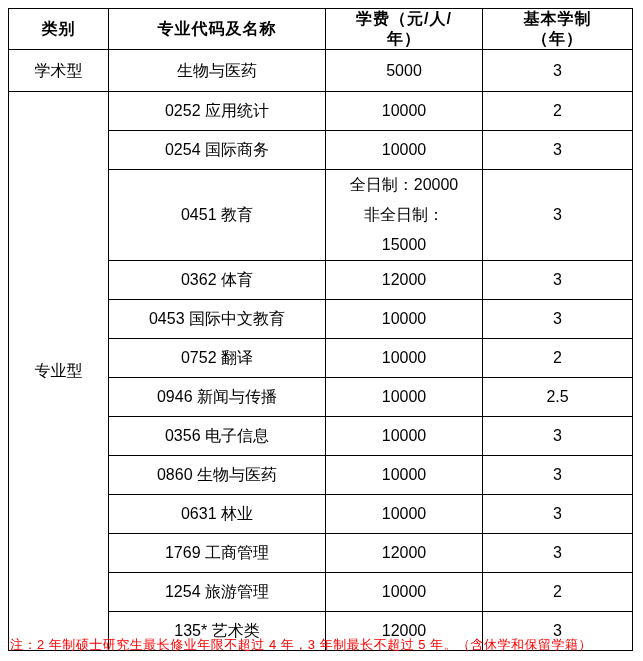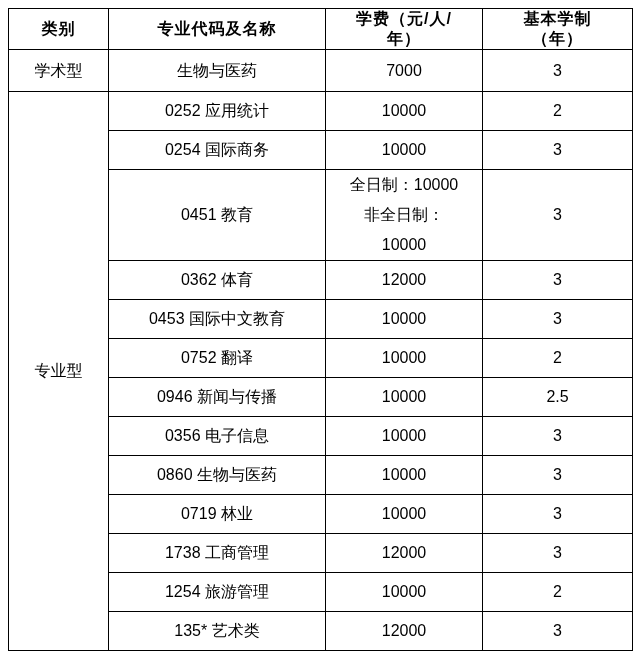--- a/index.html
+++ b/index.html
@@ -72,42 +72,42 @@
       <tr class="r-header">
         <th>类别</th>
         <th>专业代码及名称</th>
         <th>学费（元/人/年）</th>
         <th>基本学制（年）</th>
       </tr>
 
       <tr class="r-academic">
         <td>学术型</td>
         <td>生物与医药</td>
-        <td>7000</td>
+        <td>5000</td>
         <td>3</td>
       </tr>
 
       <tr class="r-normal">
         <td rowspan="13">专业型</td>
         <td>0252 应用统计</td>
         <td>10000</td>
         <td>2</td>
       </tr>
 
       <tr class="r-normal">
         <td>0254 国际商务</td>
         <td>10000</td>
         <td>3</td>
       </tr>
 
       <tr class="r-tall">
         <td>0451 教育</td>
         <td>
-          <span class="fee-line">全日制：10000</span>
-          <span class="fee-line">非全日制：10000</span>
+          <span class="fee-line">全日制：20000</span>
+          <span class="fee-line">非全日制：15000</span>
         </td>
         <td>3</td>
       </tr>
 
       <tr class="r-normal">
         <td>0362 体育</td>
         <td>12000</td>
         <td>3</td>
       </tr>
 
@@ -135,38 +135,39 @@
         <td>3</td>
       </tr>
 
       <tr class="r-normal">
         <td>0860 生物与医药</td>
         <td>10000</td>
         <td>3</td>
       </tr>
 
       <tr class="r-normal">
-        <td>0719 林业</td>
+        <td>0631 林业</td>
         <td>10000</td>
         <td>3</td>
       </tr>
 
       <tr class="r-normal">
-        <td>1738 工商管理</td>
+        <td>1769 工商管理</td>
         <td>12000</td>
         <td>3</td>
       </tr>
 
       <tr class="r-normal">
         <td>1254 旅游管理</td>
         <td>10000</td>
         <td>2</td>
       </tr>
 
       <tr class="r-normal">
         <td>135* 艺术类</td>
         <td>12000</td>
         <td>3</td>
       </tr>
     </tbody>
   </table>
 
+  <div class="note">注：2 年制硕士研究生最长修业年限不超过 4 年，3 年制最长不超过 5 年。（含休学和保留学籍）</div>
 </div>
 
 </body></html>

